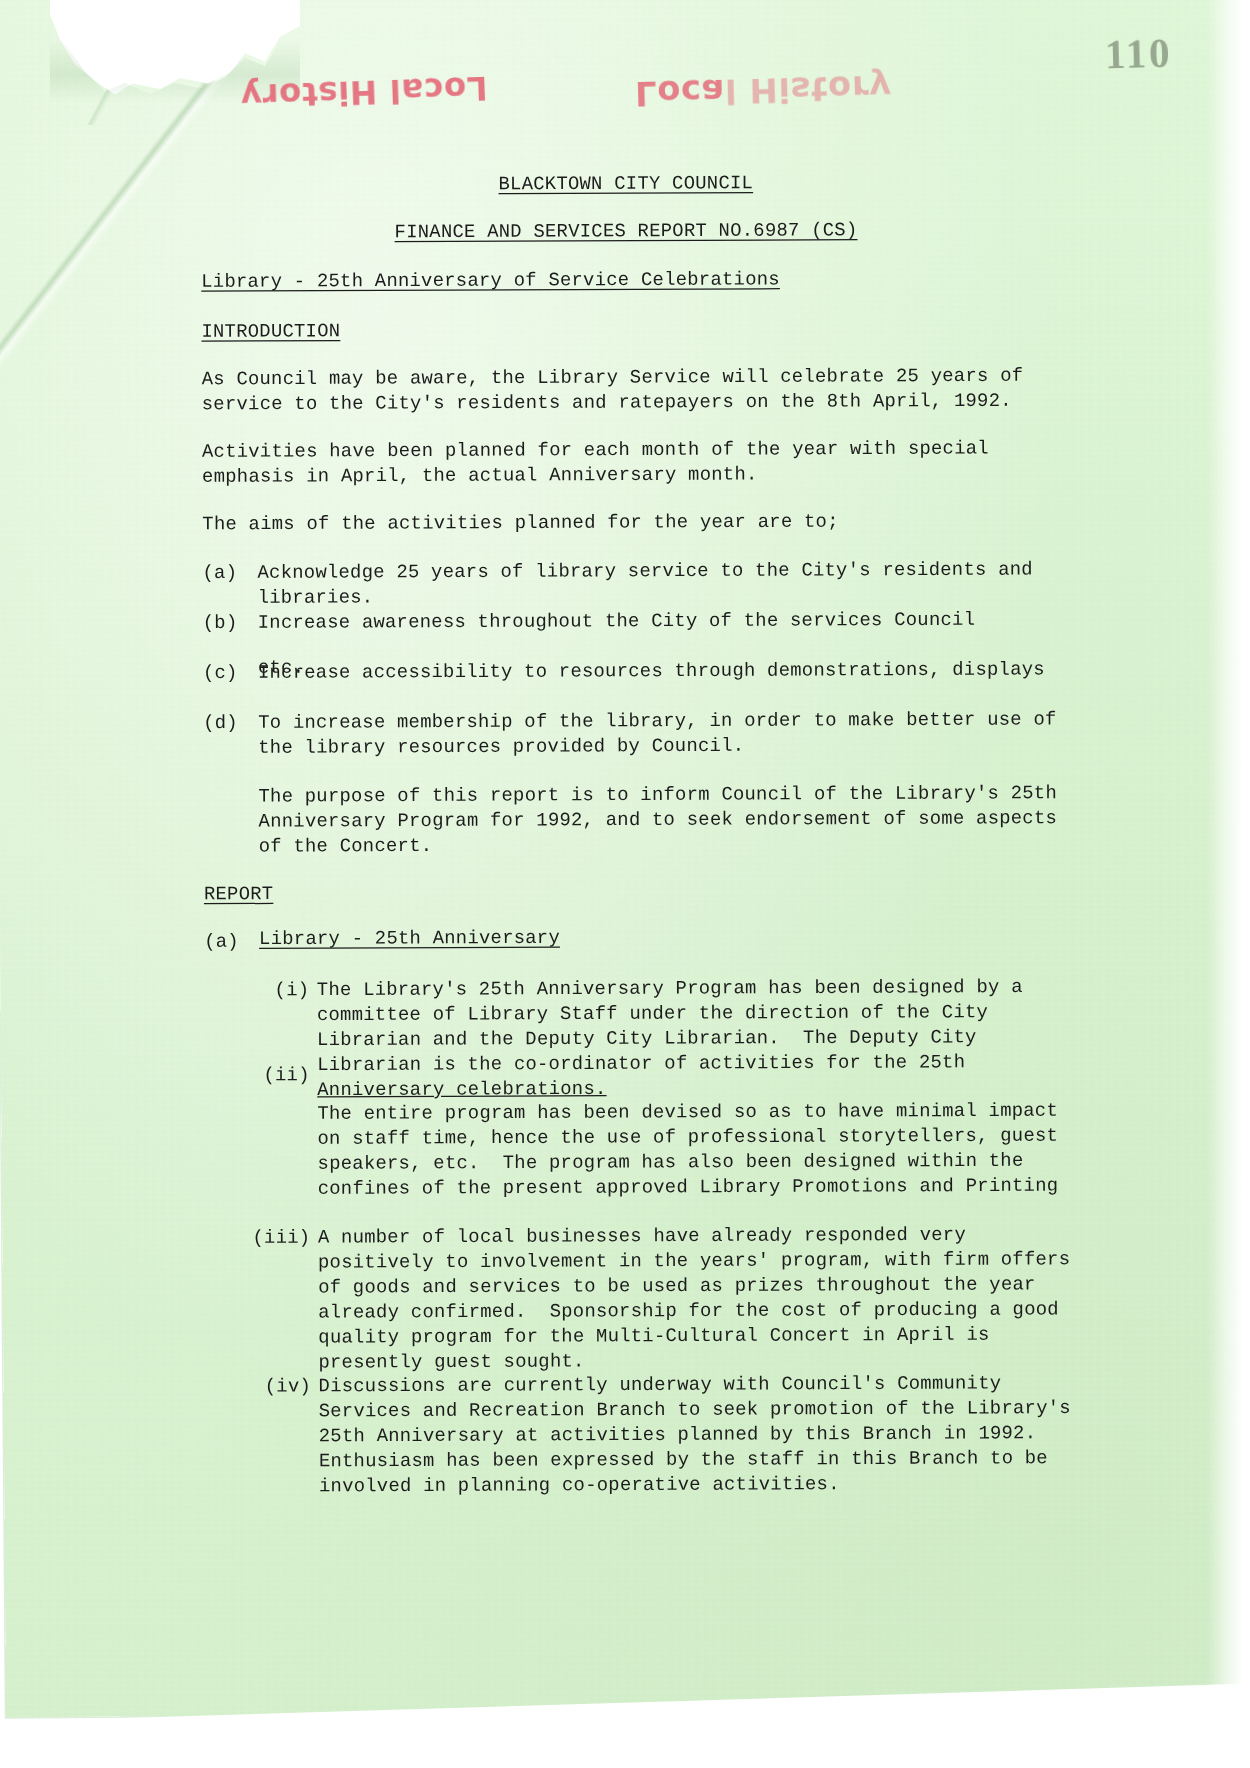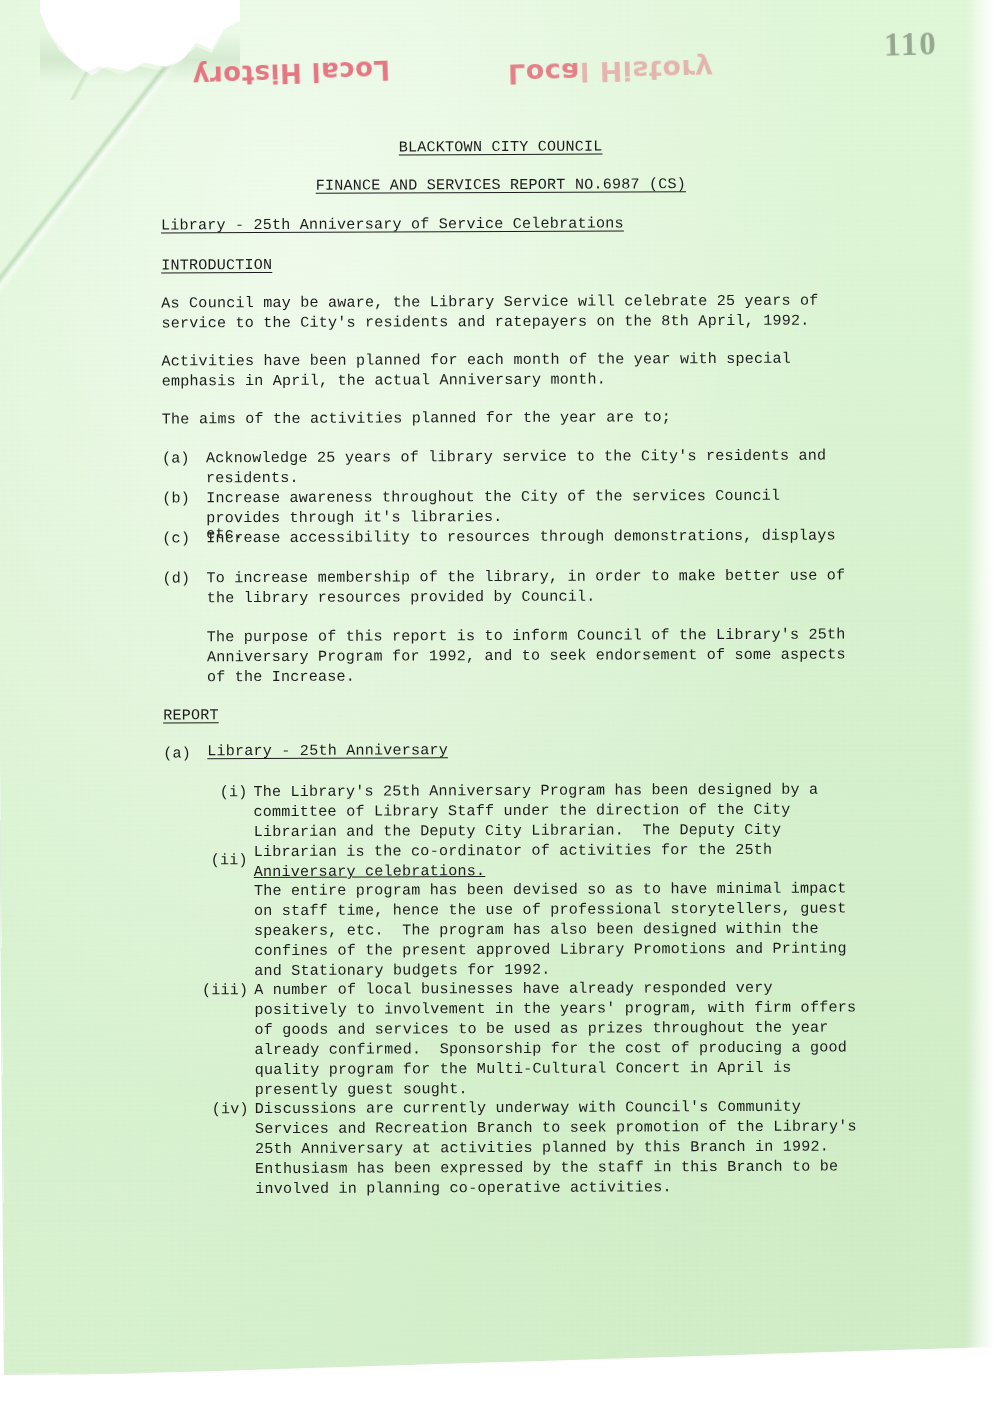--- a/index.html
+++ b/index.html
@@ -250,56 +250,54 @@
     <div class="ln col-m" style="top:293px;">As Council may be aware, the Library Service will celebrate 25 years of</div>
     <div class="ln col-m" style="top:313px;">service to the City's residents and ratepayers on the 8th April, 1992.</div>
 
     <div class="ln col-m" style="top:351px;">Activities have been planned for each month of the year with special</div>
     <div class="ln col-m" style="top:371px;">emphasis in April, the actual Anniversary month.</div>
 
     <div class="ln col-m" style="top:409px;">The aims of the activities planned for the year are to;</div>
 
     <div class="ln col-hang" style="top:448px;">(a)</div>
     <div class="ln col-txt" style="top:448px;">Acknowledge 25 years of library service to the City's residents and</div>
-    <div class="ln col-txt" style="top:468px;">residents.</div>
+    <div class="ln col-txt" style="top:468px;">libraries.</div>
 
     <div class="ln col-hang" style="top:488px;">(b)</div>
     <div class="ln col-txt" style="top:488px;">Increase awareness throughout the City of the services Council</div>
-    <div class="ln col-txt" style="top:508px;">provides through it's libraries.</div>
 
     <div class="ln col-hang" style="top:528px;">(c)</div>
     <div class="ln col-txt" style="top:528px;">Increase accessibility to resources through demonstrations, displays</div>
     <div class="ln col-txt" style="top:524px;">etc.</div>
 
     <div class="ln col-hang" style="top:568px;">(d)</div>
     <div class="ln col-txt" style="top:568px;">To increase membership of the library, in order to make better use of</div>
     <div class="ln col-txt" style="top:588px;">the library resources provided by Council.</div>
 
     <div class="ln col-in" style="top:627px;">The purpose of this report is to inform Council of the Library's 25th</div>
     <div class="ln col-in" style="top:647px;">Anniversary Program for 1992, and to seek endorsement of some aspects</div>
-    <div class="ln col-in" style="top:667px;">of the Increase.</div>
+    <div class="ln col-in" style="top:667px;">of the Concert.</div>
 
     <div class="ln u col-m" style="top:705px;text-align:center;">REPORT</div>
 
     <div class="ln col-hang" style="top:743px;">(a)</div>
     <div class="ln u col-txt" style="top:741px;">Library - 25th Anniversary</div>
 
     <div class="rom" style="left:186px; top:782px;">(i)</div>
     <div class="ln col-rt" style="top:782px;">The Library's 25th Anniversary Program has been designed by a</div>
     <div class="ln col-rt" style="top:802px;">committee of Library Staff under the direction of the City</div>
     <div class="ln col-rt" style="top:822px;">Librarian and the Deputy City Librarian.  The Deputy City</div>
     <div class="ln col-rt" style="top:842px;">Librarian is the co-ordinator of activities for the 25th</div>
     <div class="ln col-rt" style="top:862px;text-decoration:underline;">Anniversary celebrations.</div>
 
     <div class="rom" style="left:186px; top:850px;">(ii)</div>
     <div class="ln col-rt" style="top:881px;">The entire program has been devised so as to have minimal impact</div>
     <div class="ln col-rt" style="top:901px;">on staff time, hence the use of professional storytellers, guest</div>
     <div class="ln col-rt" style="top:921px;">speakers, etc.  The program has also been designed within the</div>
     <div class="ln col-rt" style="top:941px;">confines of the present approved Library Promotions and Printing</div>
-    <div class="ln col-rt" style="top:961px;">and Stationary budgets for 1992.</div>
 
     <div class="rom" style="left:186px; top:980px;">(iii)</div>
     <div class="ln col-rt" style="top:980px;">A number of local businesses have already responded very</div>
     <div class="ln col-rt" style="top:1000px;">positively to involvement in the years' program, with firm offers</div>
     <div class="ln col-rt" style="top:1020px;">of goods and services to be used as prizes throughout the year</div>
     <div class="ln col-rt" style="top:1040px;">already confirmed.  Sponsorship for the cost of producing a good</div>
     <div class="ln col-rt" style="top:1060px;">quality program for the Multi-Cultural Concert in April is</div>
     <div class="ln col-rt" style="top:1080px;">presently guest sought.</div>
 
     <div class="rom" style="left:186px; top:1099px;">(iv)</div>

